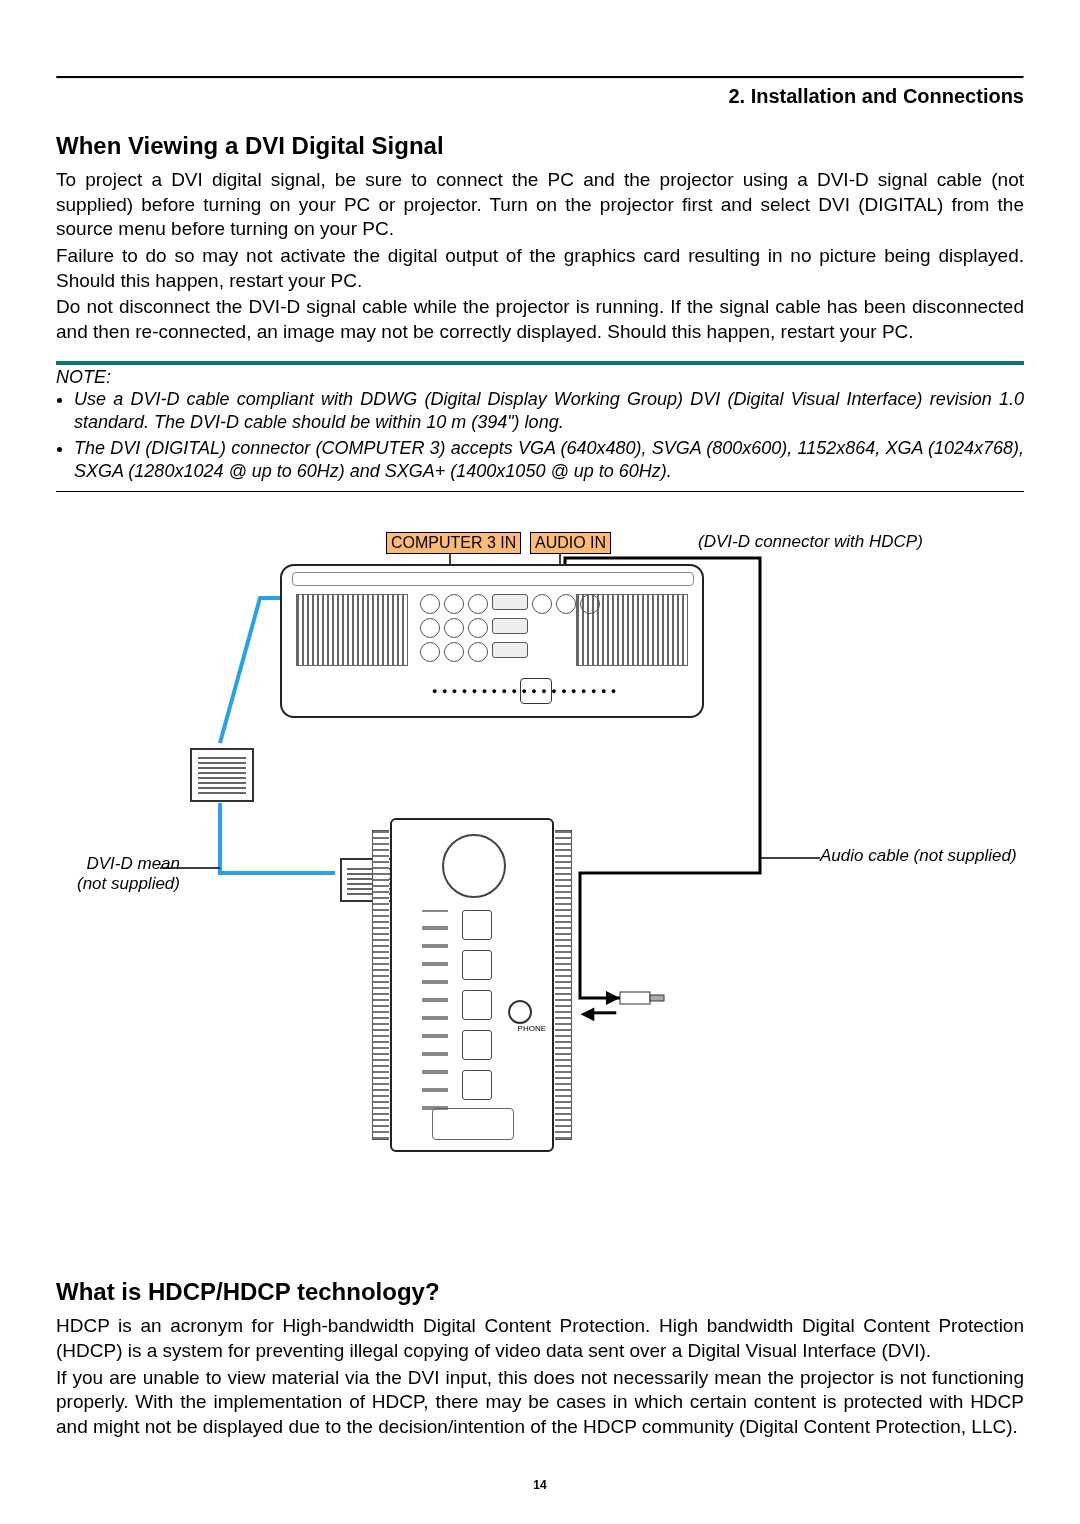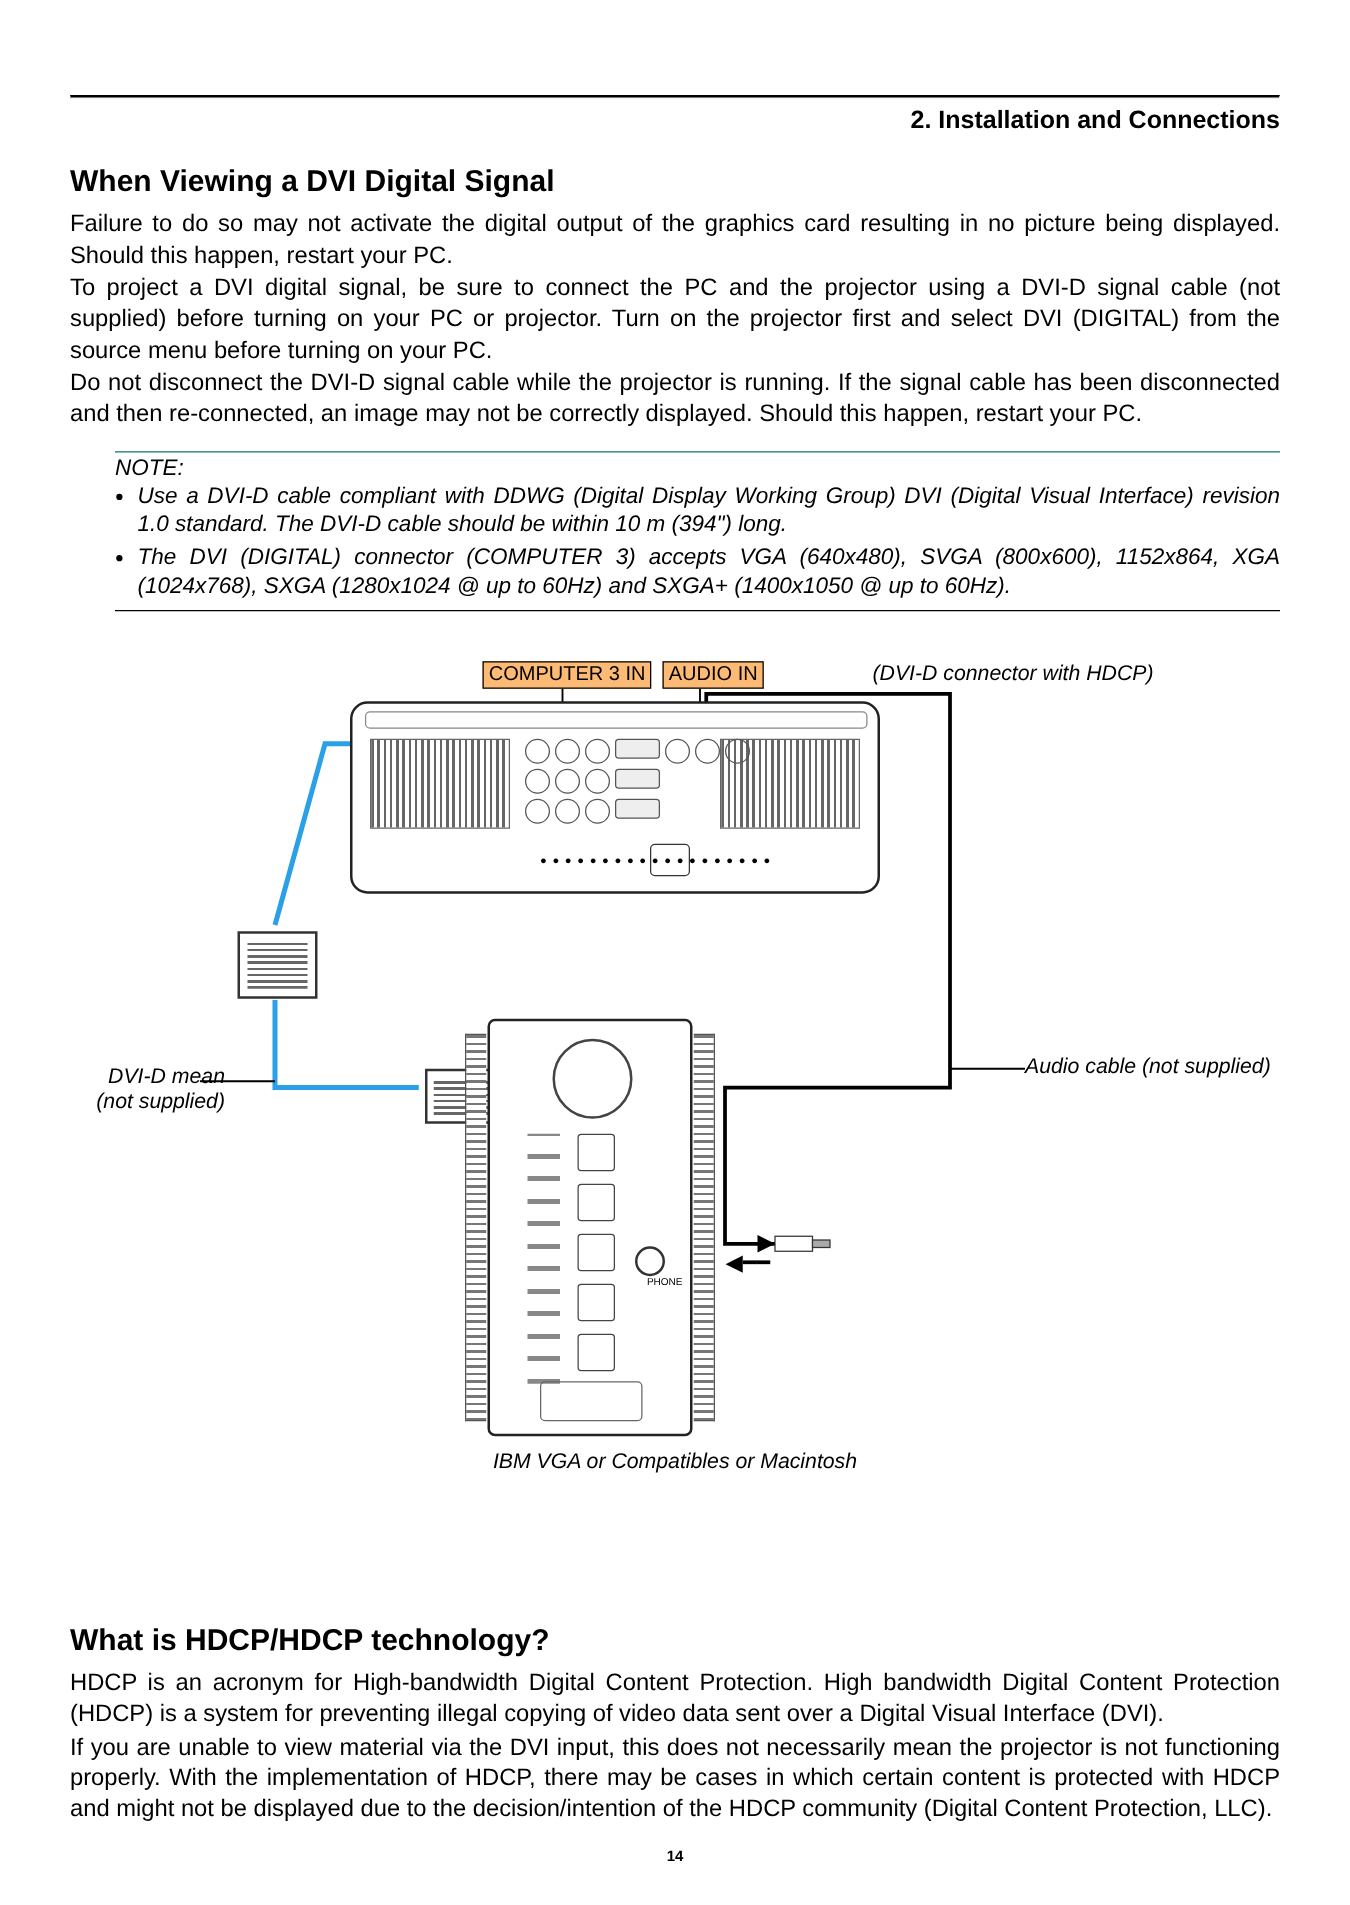--- a/index.html
+++ b/index.html
@@ -34,24 +34,23 @@
     margin-bottom: 8px;
   }
   .body-text {
     font-size: 19px;
     line-height: 1.3;
     text-align: justify;
     margin-bottom: 2px;
   }
   .note-block {
     margin-top: 16px;
-    border-top: 1px solid #0f766e;
+    border-top: 4px solid #0f766e;
     border-bottom: 1px solid #000;
     padding: 2px 0 6px 0;
-    margin-left: 36px;
   }
   .note-label {
     font-style: italic;
     font-size: 18px;
   }
   .note-list {
     margin: 0;
     padding-left: 18px;
     font-style: italic;
     font-size: 18px;
@@ -136,22 +135,22 @@
   }
 </style>
 </head>
 <body>
 
 <div class="page">
   <hr class="header-line">
   <div class="section-header">2. Installation and Connections</div>
 
   <div class="sub-heading">When Viewing a DVI Digital Signal</div>
+  <div class="body-text">To project a DVI digital signal, be sure to connect the PC and the projector using a DVI-D signal cable (not supplied) before turning on your PC or projector. Turn on the projector first and select DVI (DIGITAL) from the source menu before turning on your PC.</div>
   <div class="body-text">Failure to do so may not activate the digital output of the graphics card resulting in no picture being displayed. Should this happen, restart your PC.</div>
-  <div class="body-text">To project a DVI digital signal, be sure to connect the PC and the projector using a DVI-D signal cable (not supplied) before turning on your PC or projector. Turn on the projector first and select DVI (DIGITAL) from the source menu before turning on your PC.</div>
   <div class="body-text">Do not disconnect the DVI-D signal cable while the projector is running. If the signal cable has been disconnected and then re-connected, an image may not be correctly displayed. Should this happen, restart your PC.</div>
 
   <div class="note-block">
     <div class="note-label">NOTE:</div>
     <ul class="note-list">
       <li>Use a DVI-D cable compliant with DDWG (Digital Display Working Group) DVI (Digital Visual Interface) revision 1.0 standard. The DVI-D cable should be within 10 m (394") long.</li>
       <li>The DVI (DIGITAL) connector (COMPUTER 3) accepts VGA (640x480), SVGA (800x600), 1152x864, XGA (1024x768), SXGA (1280x1024 @ up to 60Hz) and SXGA+ (1400x1050 @ up to 60Hz).</li>
     </ul>
   </div>
 
@@ -236,21 +235,20 @@
       <div style="position:absolute; right:6px; top:204px; font-size:8px;">PHONE</div>
     </div>
 
     <div class="label-it" style="left:760px; top:308px;">Audio cable (not supplied)</div>
     <div class="label-it" style="left:10px; top:316px; text-align:right; width:110px;">
       <span>DVI-D mean</span><br>
       <span>(not supplied)</span>
     </div>
 
   </div>
-  <div class="caption">IBM VGA or Compatibles or Macintosh</div>
 
   <div class="hdcp-section">
     <div class="sub-heading">What is HDCP/HDCP technology?</div>
     <div class="body-text">HDCP is an acronym for High-bandwidth Digital Content Protection. High bandwidth Digital Content Protection (HDCP) is a system for preventing illegal copying of video data sent over a Digital Visual Interface (DVI).</div>
     <div class="body-text">If you are unable to view material via the DVI input, this does not necessarily mean the projector is not functioning properly. With the implementation of HDCP, there may be cases in which certain content is protected with HDCP and might not be displayed due to the decision/intention of the HDCP community (Digital Content Protection, LLC).</div>
   </div>
 
   <div class="page-number">14</div>
 </div>
 

